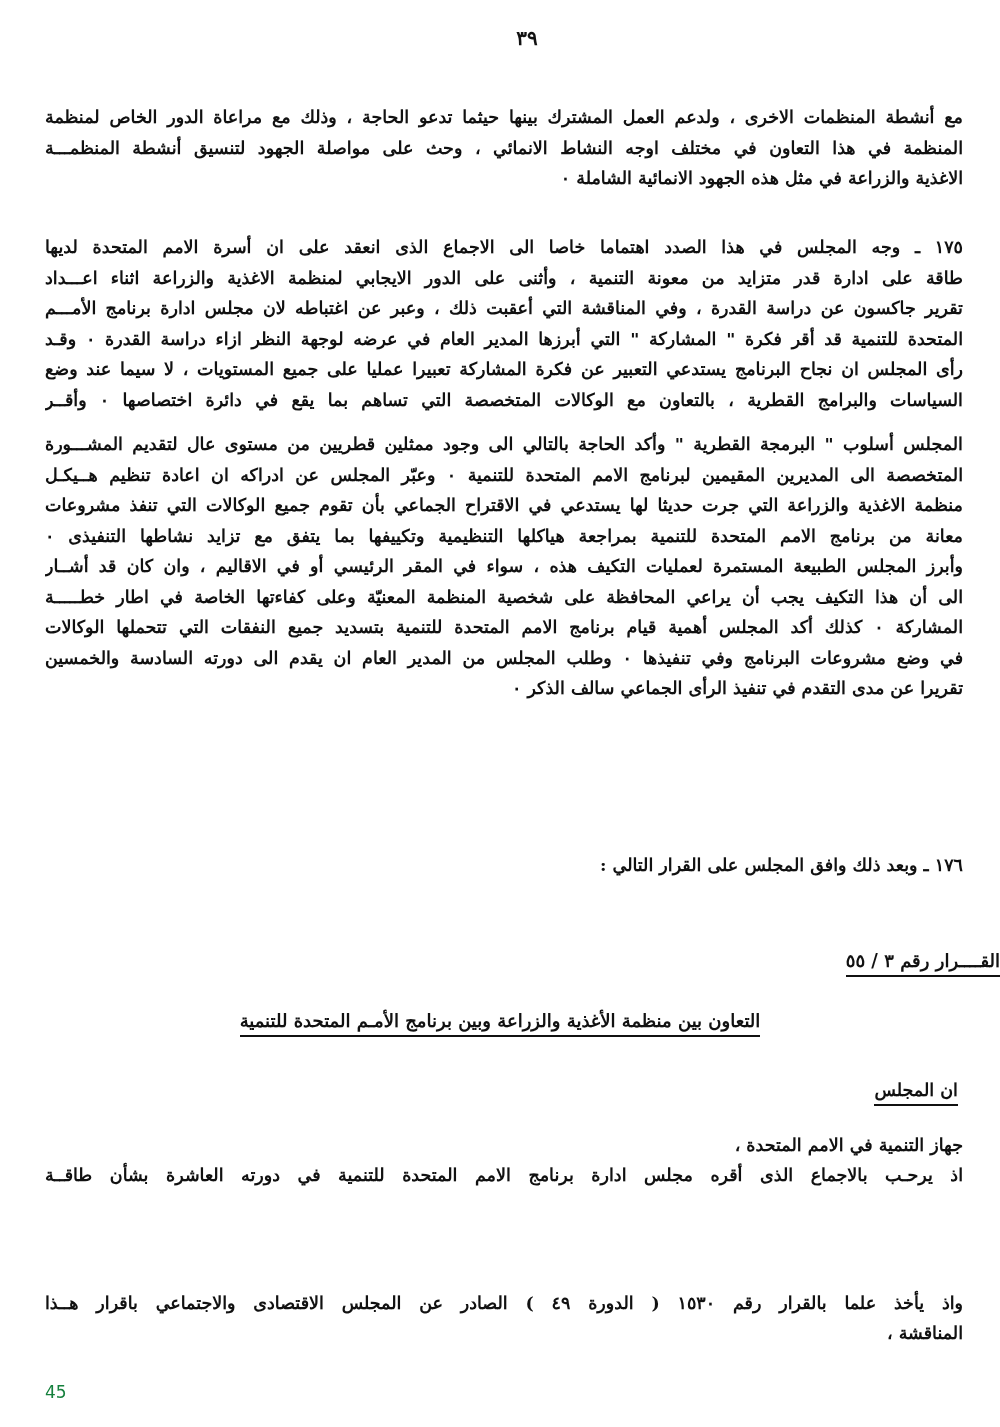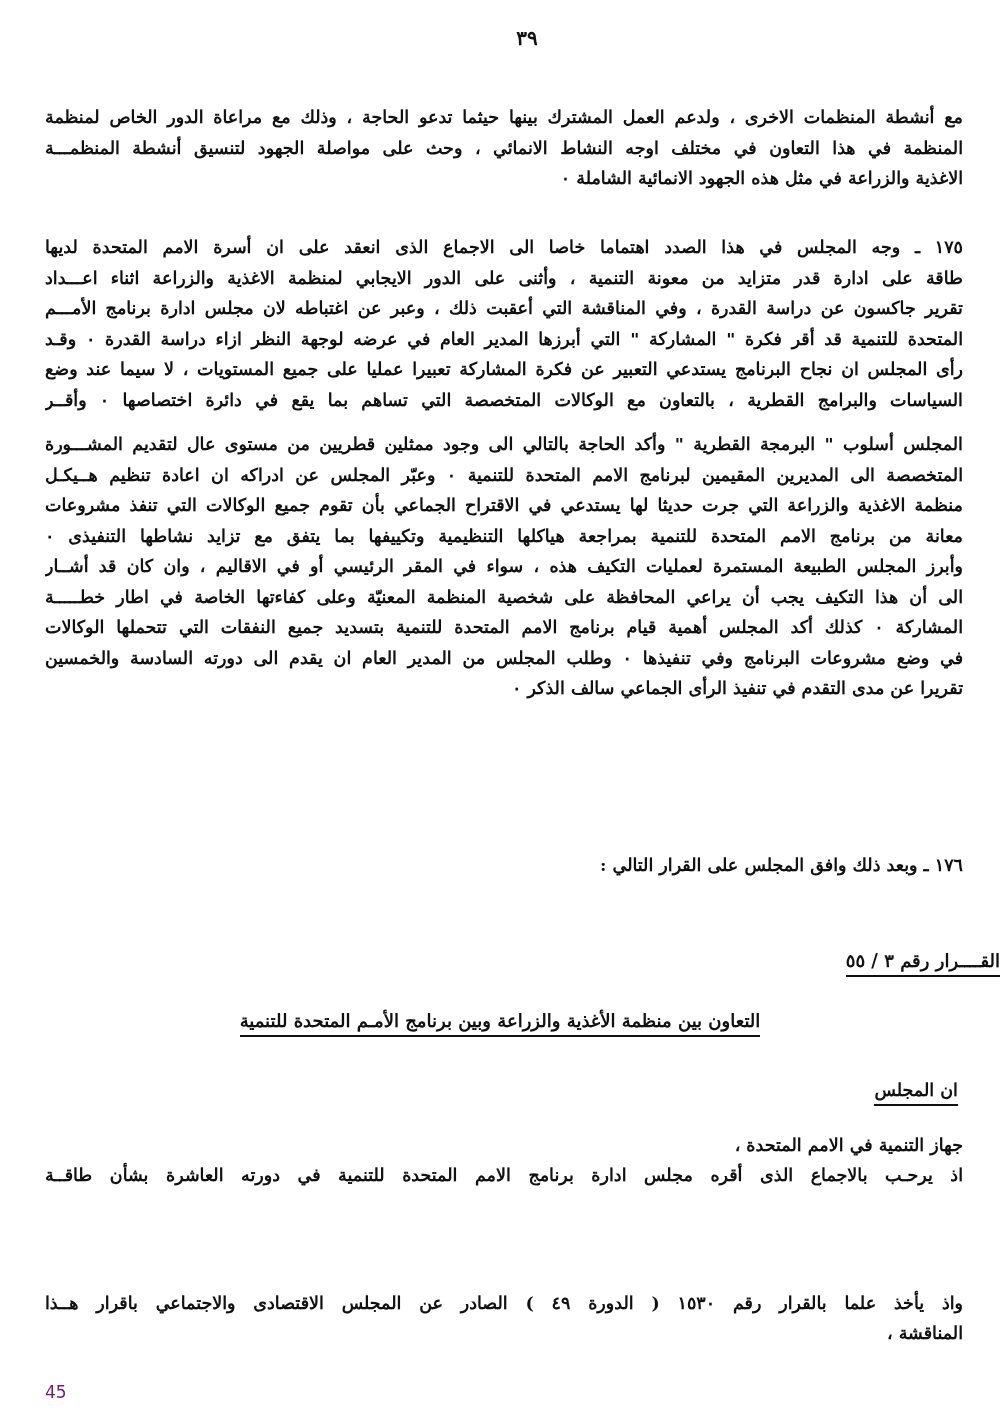--- a/index.html
+++ b/index.html
@@ -23,21 +23,21 @@
     .resolution-title { top: 950px; text-align: right; }
     .resolution-subtitle { top: 1010px; }
     .preamble-label { position: absolute; top: 1080px; right: 42px; direction: rtl; font-size: 17.5px;
                       font-weight: bold; }
     .preamble-label span { border-bottom: 2px solid #111; padding-bottom: 4px; }
     .clause { position: absolute; left: 45px; width: 918px; direction: rtl; font-size: 17.5px; font-weight: bold; }
     .clause .line { height: 30px; line-height: 30px; }
     .c1 { top: 1130px; }
     .c2 { top: 1288px; }
     .footer-number { position: absolute; top: 1382px; left: 45px; font-family: "DejaVu Sans", sans-serif;
-                     font-size: 17px; color: #701a75; }
+                     font-size: 17px; color: #15803d; }
   </style>
 </head>
 <body>
 
 <div class="page-number">٣٩</div>
 
 <div class="body-text p1">
   <span class="line">مع أنشطة المنظمات الاخرى ، ولدعم العمل المشترك بينها حيثما تدعو الحاجة ، وذلك مع مراعاة الدور الخاص لمنظمة</span>
   <span class="line">المنظمة في هذا التعاون في مختلف اوجه النشاط الانمائي ، وحث على مواصلة الجهود لتنسيق أنشطة المنظمـــة</span>
   <span class="line last">الاغذية والزراعة في مثل هذه الجهود الانمائية الشاملة ٠</span>

